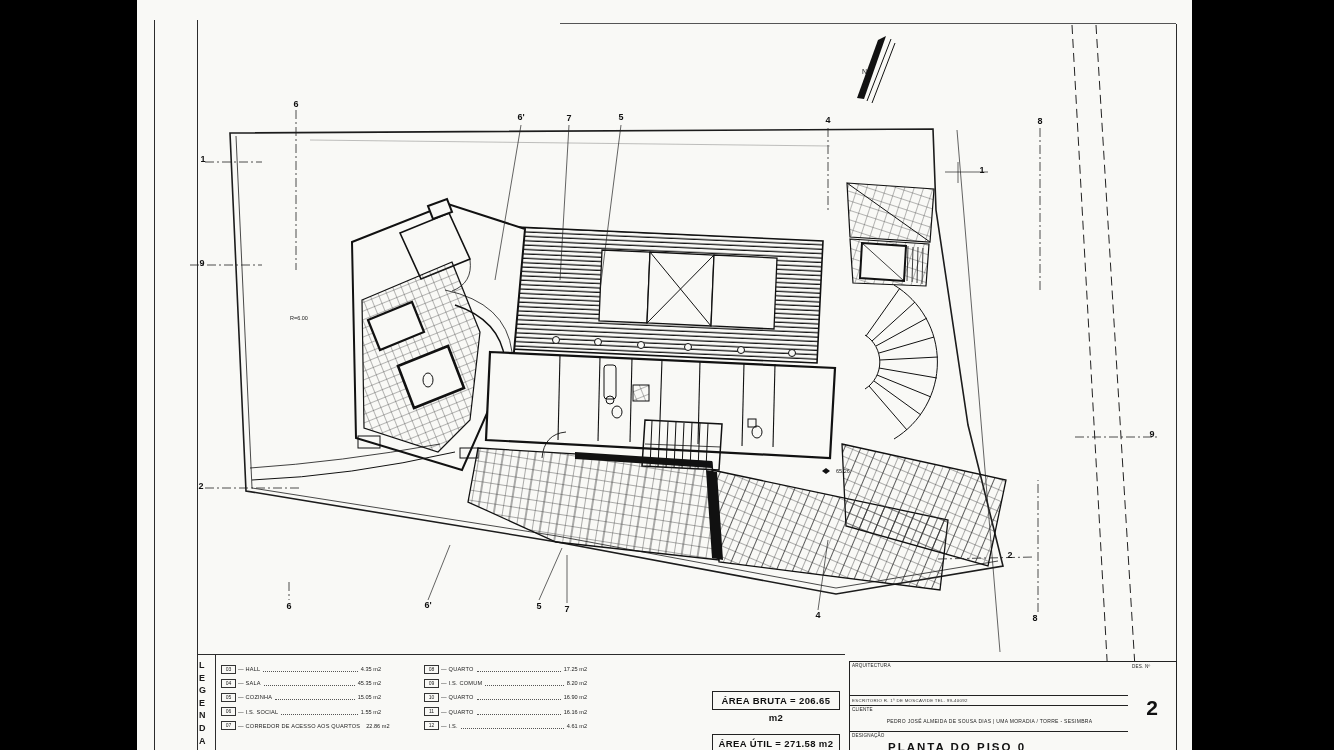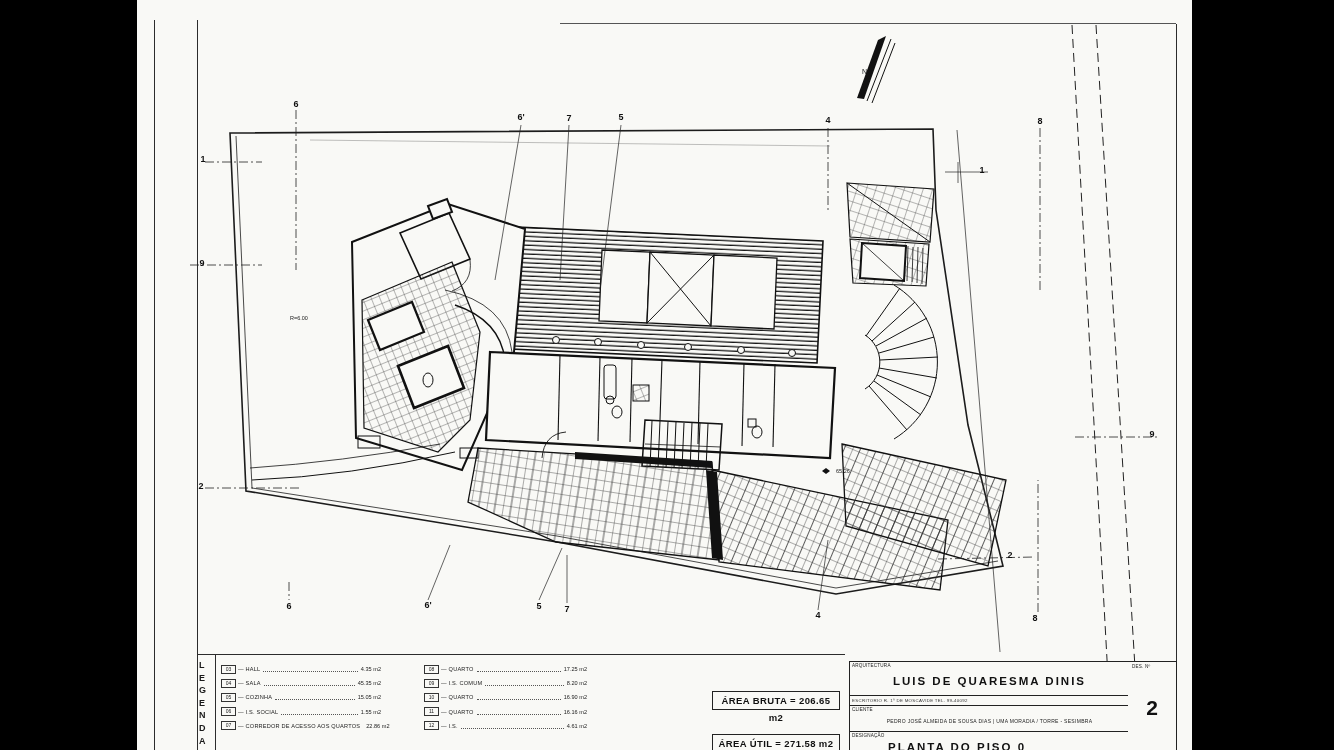--- a/index.html
+++ b/index.html
@@ -337,21 +337,20 @@
   <div class="areabox" style="top:691px;">
     <span>ÁREA BRUTA = 206.65 m2</span>
   </div>
   <div class="areabox" style="top:734px;height:16px;">
     <span>ÁREA ÚTIL = 271.58 m2</span>
   </div>
 
   <div id="titleblock">
     <div class="tb-row" id="tb-name">
       <span class="tb-label">ARQUITECTURA</span>
-      <span class="big">LUIS DE QUARESMA DINIS</span>
     </div>
     <div class="tb-row" id="tb-escritorio">
       <span>ESCRITORIO   R. 1º DE  MOSCAVIDE   TEL. 99-40092</span>
     </div>
     <div class="tb-row" id="tb-cliente">
       <span class="tb-label">CLIENTE</span>
       <span class="small">PEDRO JOSÉ ALMEIDA DE SOUSA DIAS | UMA MORADIA / TORRE - SESIMBRA</span>
     </div>
     <div class="tb-row" id="tb-designacao">
       <span class="tb-label">DESIGNAÇÃO</span>

